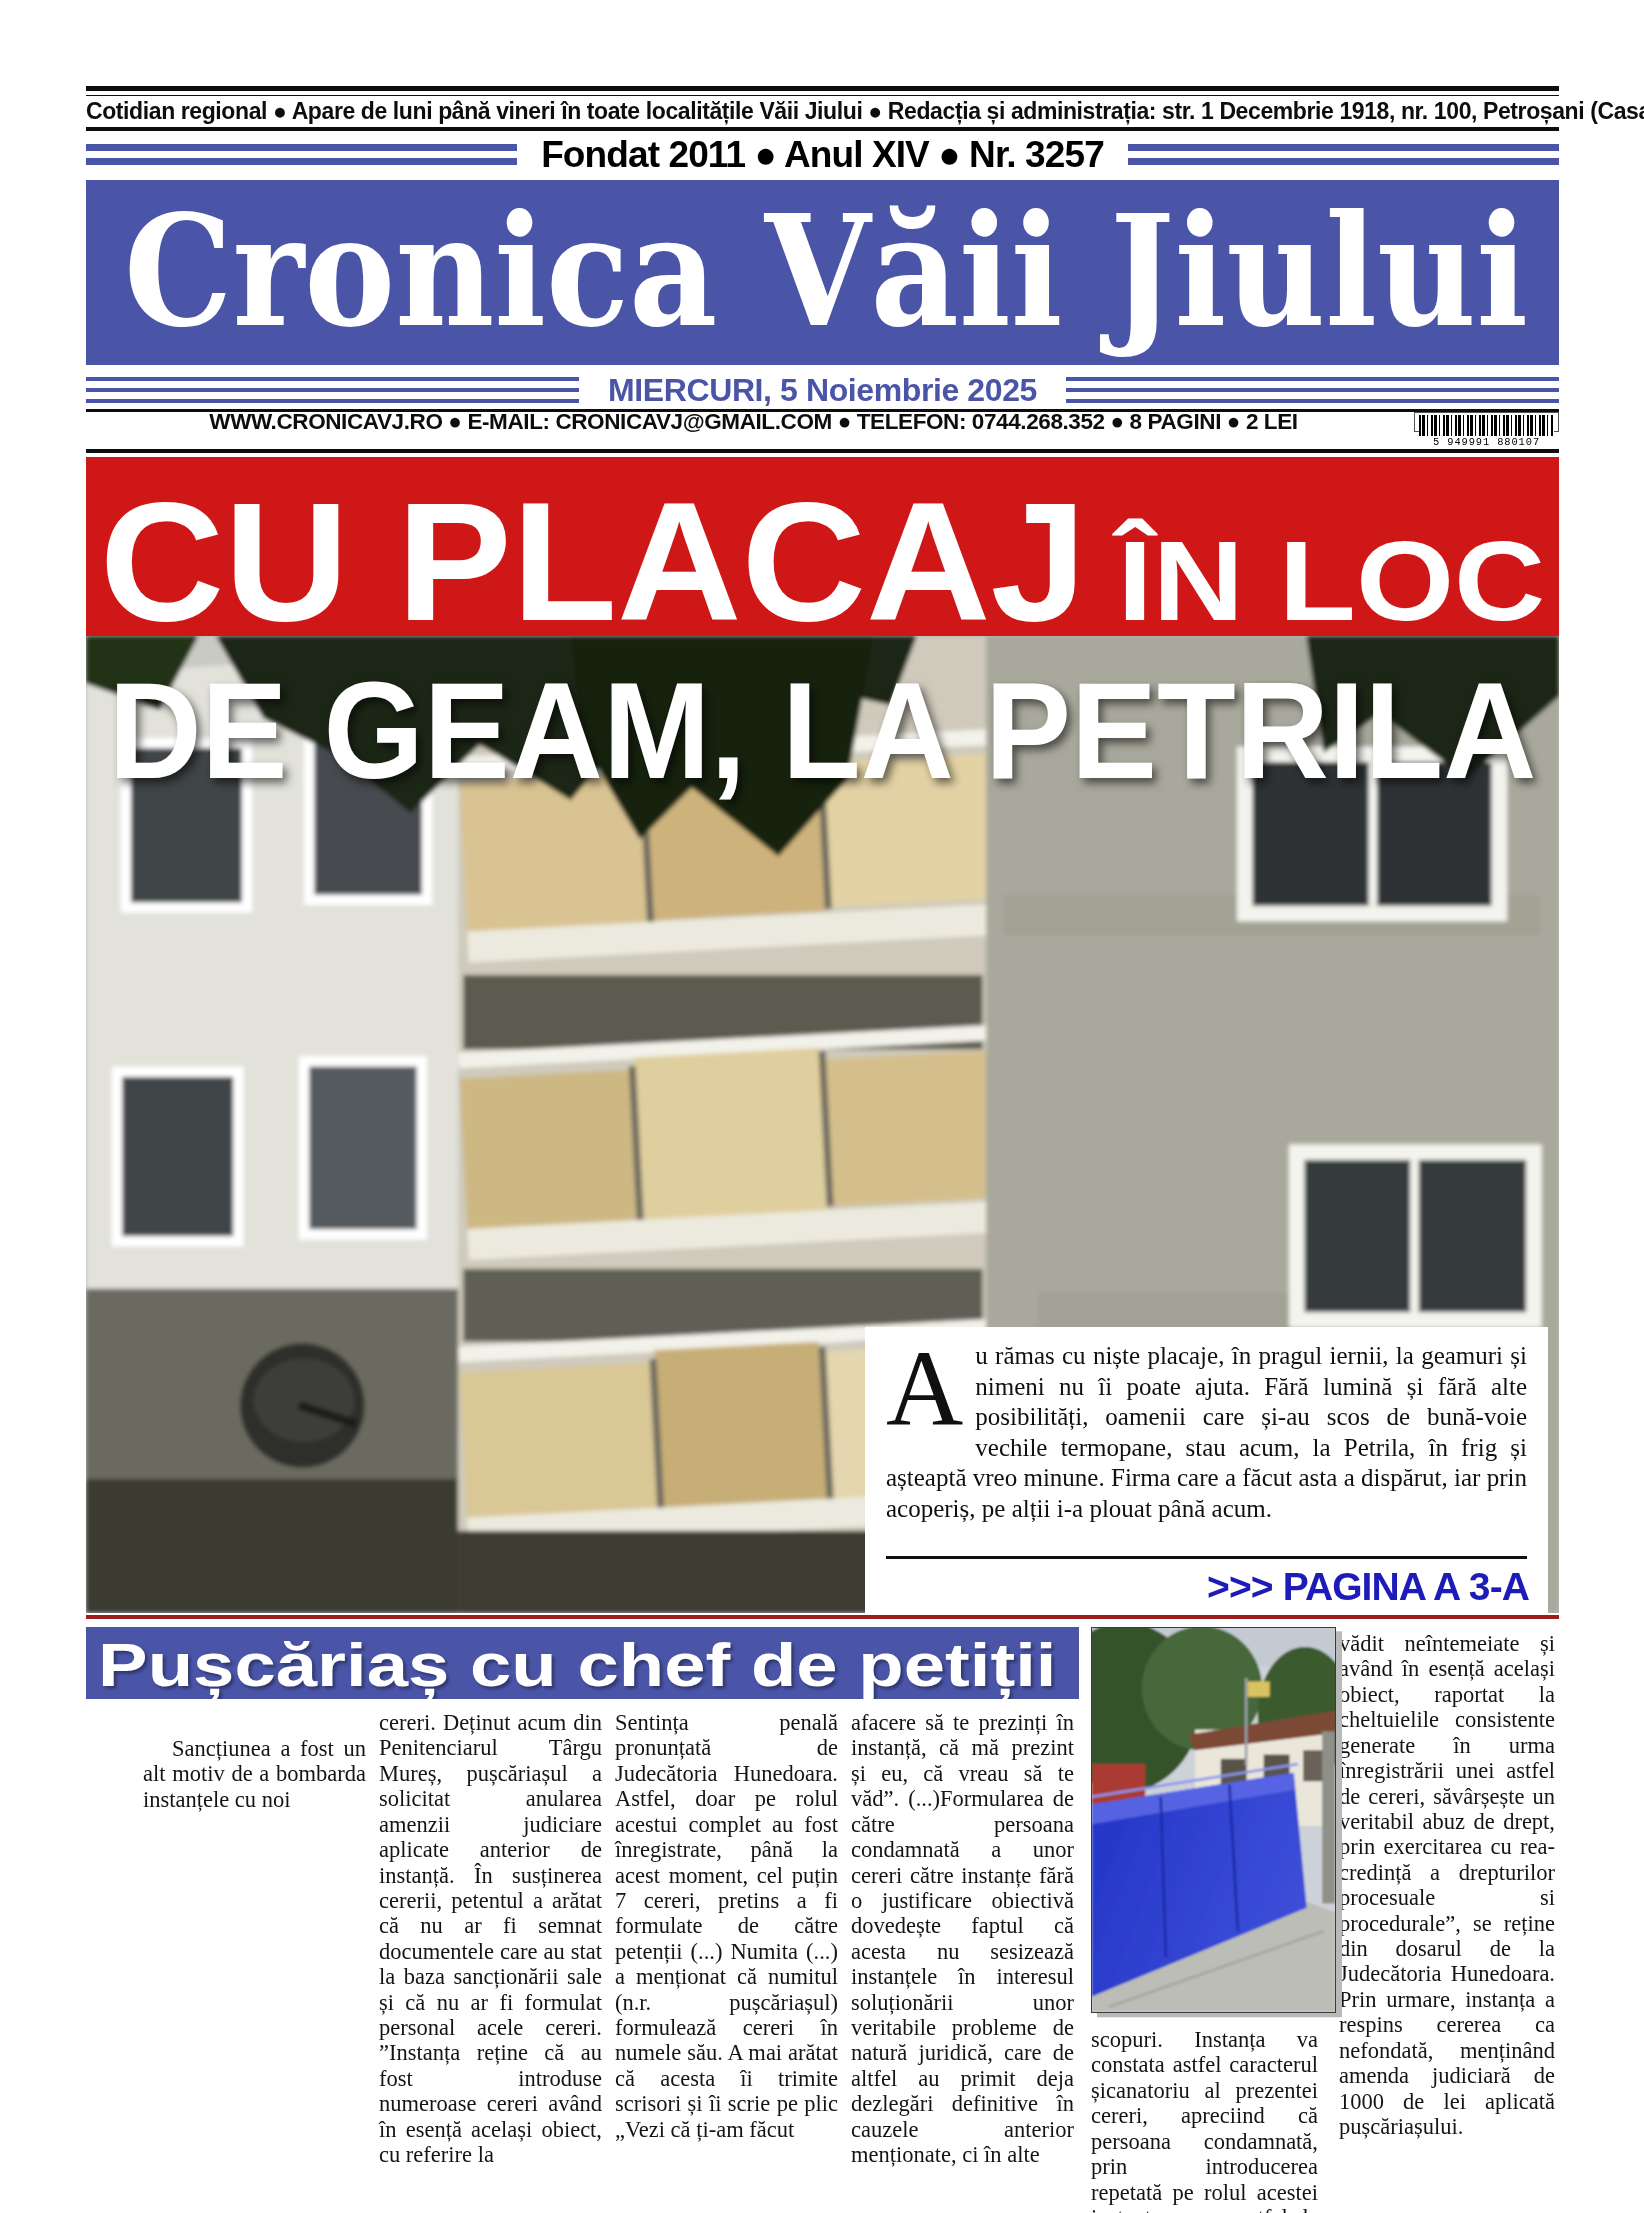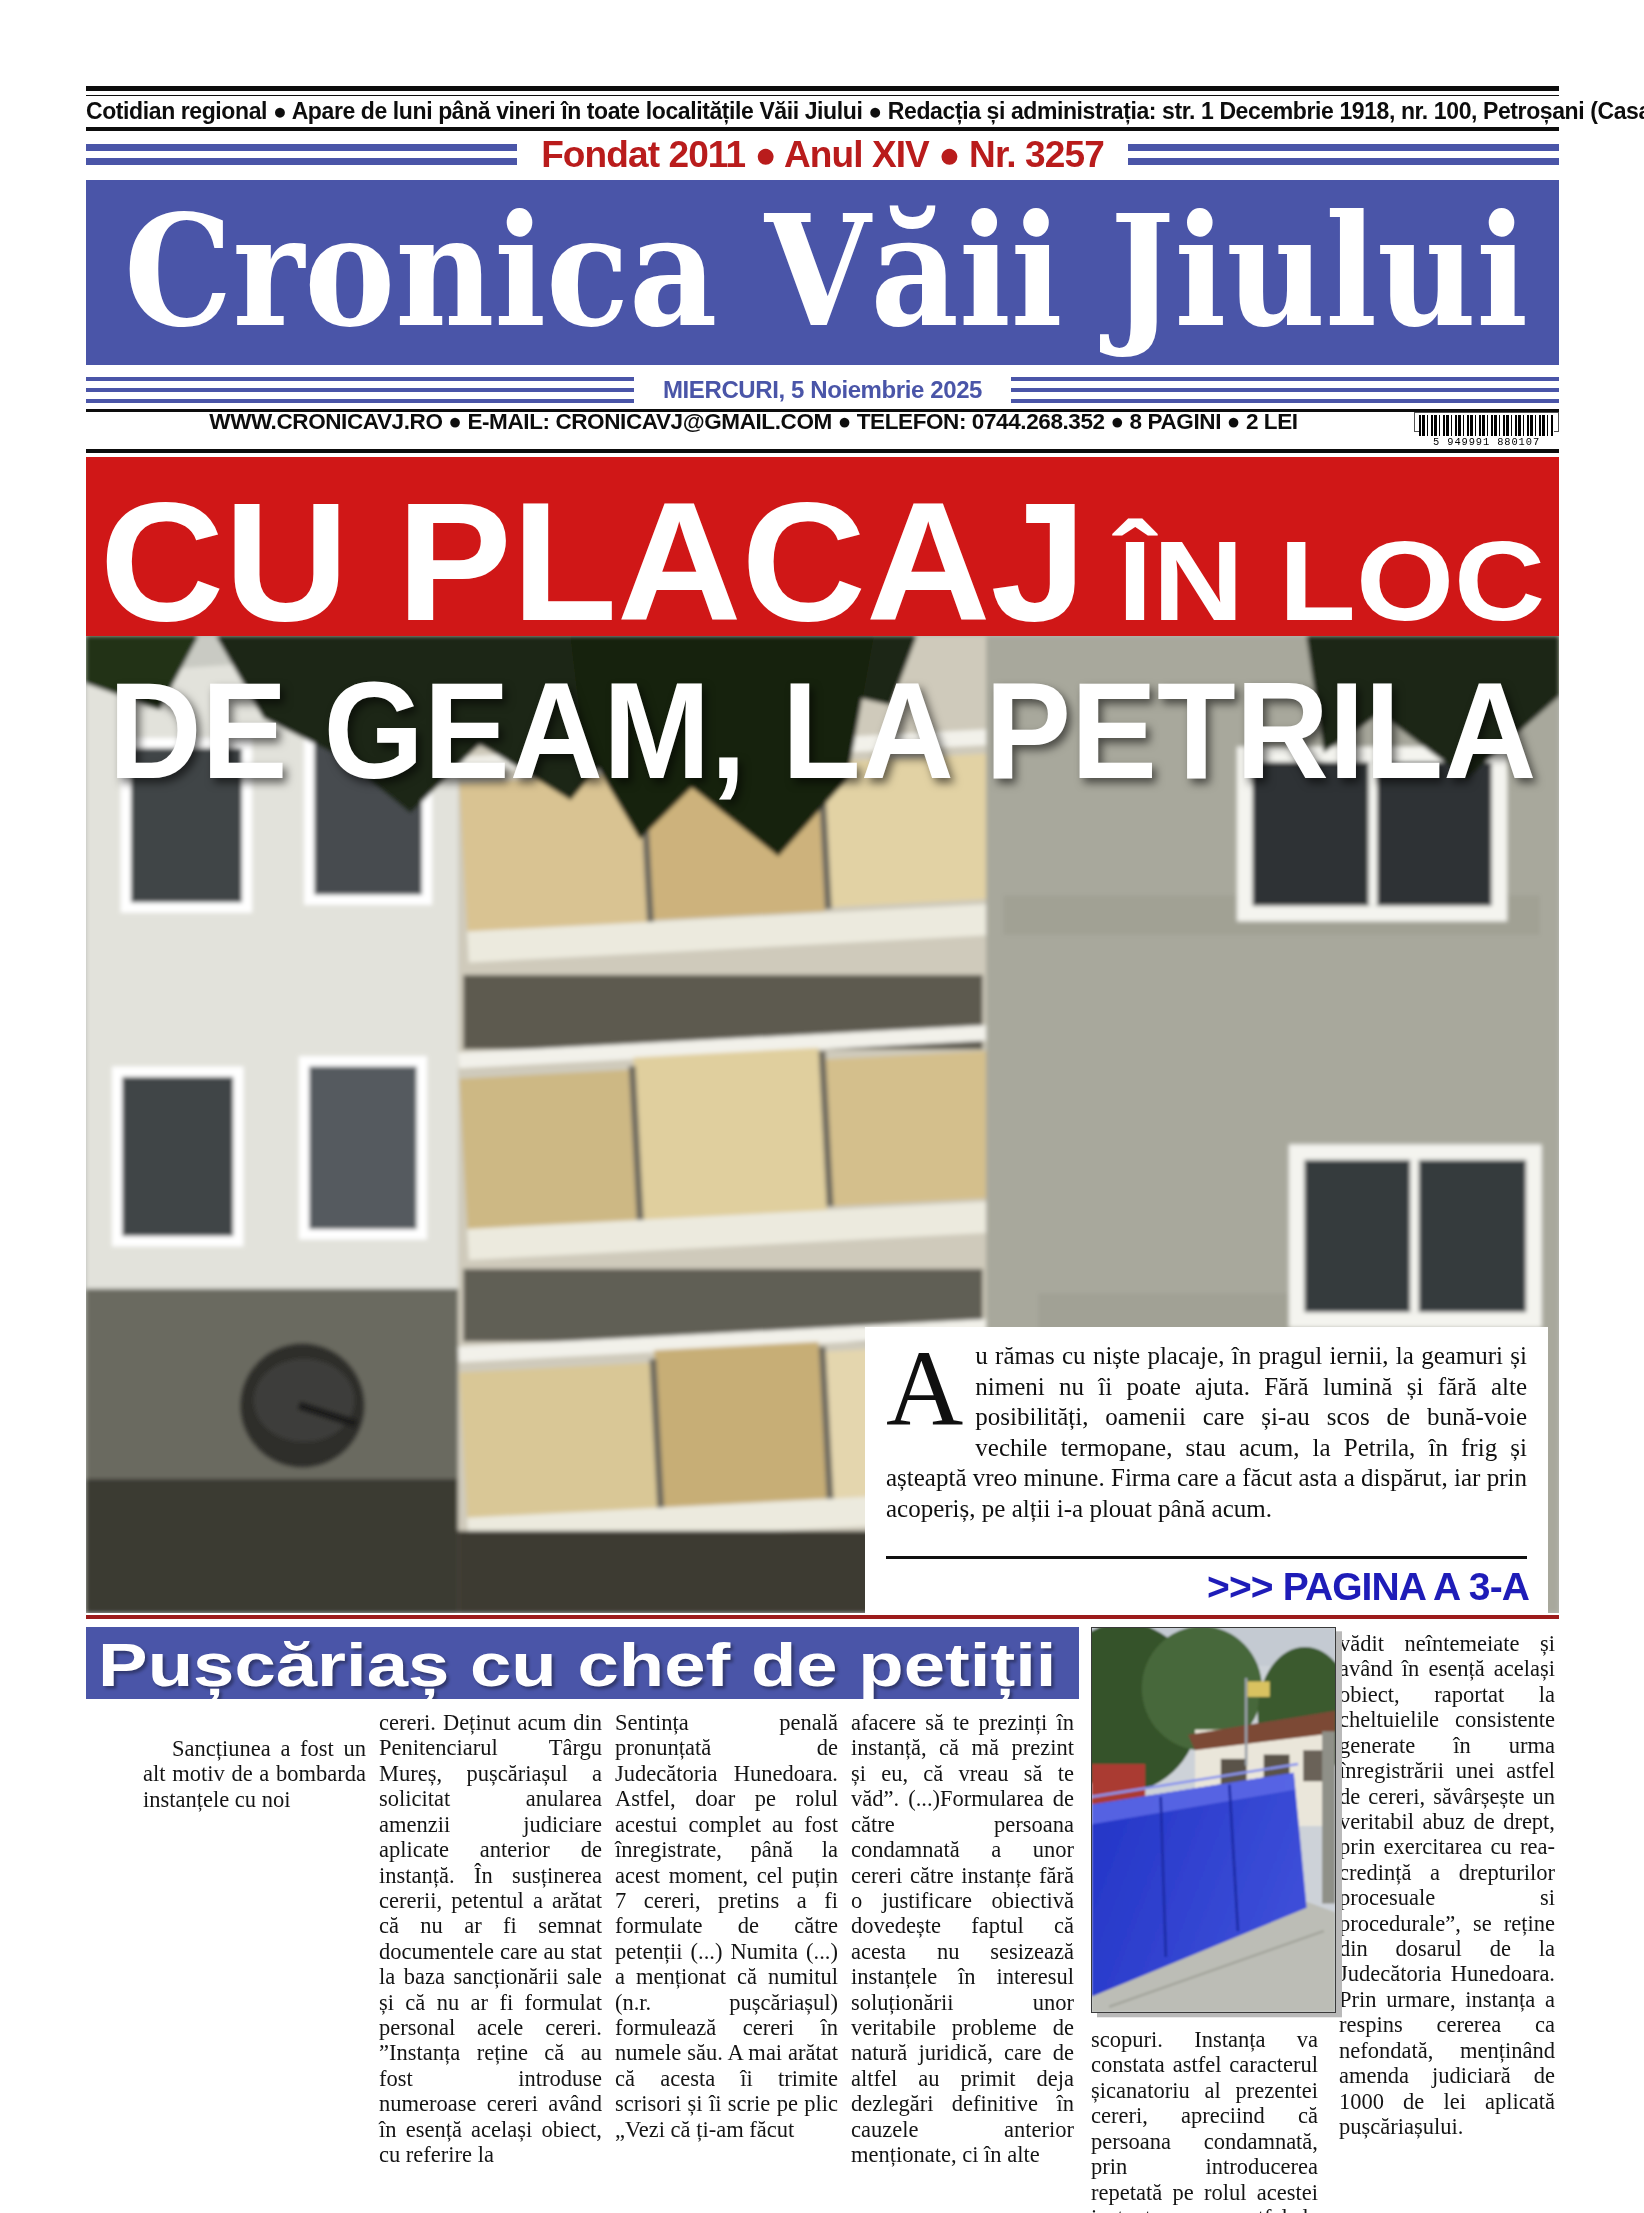--- a/index.html
+++ b/index.html
@@ -5,27 +5,27 @@
   html,body{margin:0;padding:0;background:#e8e8e8;}
   #page{position:relative;width:1645px;height:2214px;background:#ffffff;overflow:hidden;
         font-family:"Liberation Sans",sans-serif;}
   
   .rule-black{position:absolute;left:86px;right:86px;background:#0d0d0d;}
   .double-rule{position:absolute;left:86px;right:86px;height:9.5px;border-top:5.2px solid #0d0d0d;border-bottom:1.7px solid #0d0d0d;background:transparent;box-sizing:border-box;}
   .edition{position:absolute;left:86px;right:86px;top:98px;text-align:center;
            font-weight:bold;font-size:23px;letter-spacing:-0.4px;color:#0d0d0d;white-space:nowrap;}
   .founded-row{position:absolute;left:86px;right:86px;top:131px;height:47px;display:flex;align-items:center;}
   .founded-lines{flex:1;height:21px;border-top:7px solid #4a55a8;border-bottom:7px solid #4a55a8;box-sizing:border-box;}
-  .founded-text{margin:0 24px;font-weight:bold;font-size:37px;color:#b91c1c;letter-spacing:-0.9px;white-space:nowrap;}
+  .founded-text{margin:0 24px;font-weight:bold;font-size:37px;color:#000000;letter-spacing:-0.9px;white-space:nowrap;}
   
   .masthead{position:absolute;left:86px;right:86px;top:180px;height:185px;background:#4a55a8;padding-left:7px;}
   .masthead svg{display:block;width:100%;height:100%;}
   .date-row{position:absolute;left:86px;right:86px;top:372px;height:36px;display:flex;align-items:center;}
   .date-lines{flex:1;height:26px;border-top:4.3px solid #4a55a8;border-bottom:4.3px solid #4a55a8;background:linear-gradient(#4a55a8,#4a55a8) center/100% 4.3px no-repeat;box-sizing:border-box;}
-  .date-text{margin:0 29px;font-weight:bold;font-size:24px;color:#4a55a8;letter-spacing:-0.4px;white-space:nowrap;}
+  .date-text{margin:0 29px;font-weight:bold;font-size:32px;color:#4a55a8;letter-spacing:-0.4px;white-space:nowrap;}
   
   .contact{position:absolute;left:104px;right:242px;top:413px;height:17px;display:flex;align-items:center;justify-content:center;
            font-weight:bold;font-size:22.5px;color:#0d0d0d;letter-spacing:-0.4px;white-space:nowrap;}
   .barcode{position:absolute;right:86px;top:412px;width:145px;height:20px;background:#fff;border:0.9px solid #555;box-sizing:border-box;padding:1.7px 4.3px 0 4.3px;}
   .barcode .bars{height:21px;background:repeating-linear-gradient(90deg,#000 0 1.7px,#fff 1.7px 3.5px,#000 3.5px 6px,#fff 6px 7.8px,#000 7.8px 8.6px,#fff 8.6px 12px);}
   .barcode .digits{font-family:"Liberation Mono",monospace;font-size:10.4px;text-align:center;color:#000;letter-spacing:0.9px;}
   
   .redbanner{position:absolute;left:86px;right:86px;top:457px;height:180px;background:#d01717;}
   .redbanner svg{display:block;width:100%;height:100%;}
   .headline-svg-text{font-family:"Liberation Sans",sans-serif;font-weight:bold;fill:#ffffff;}

